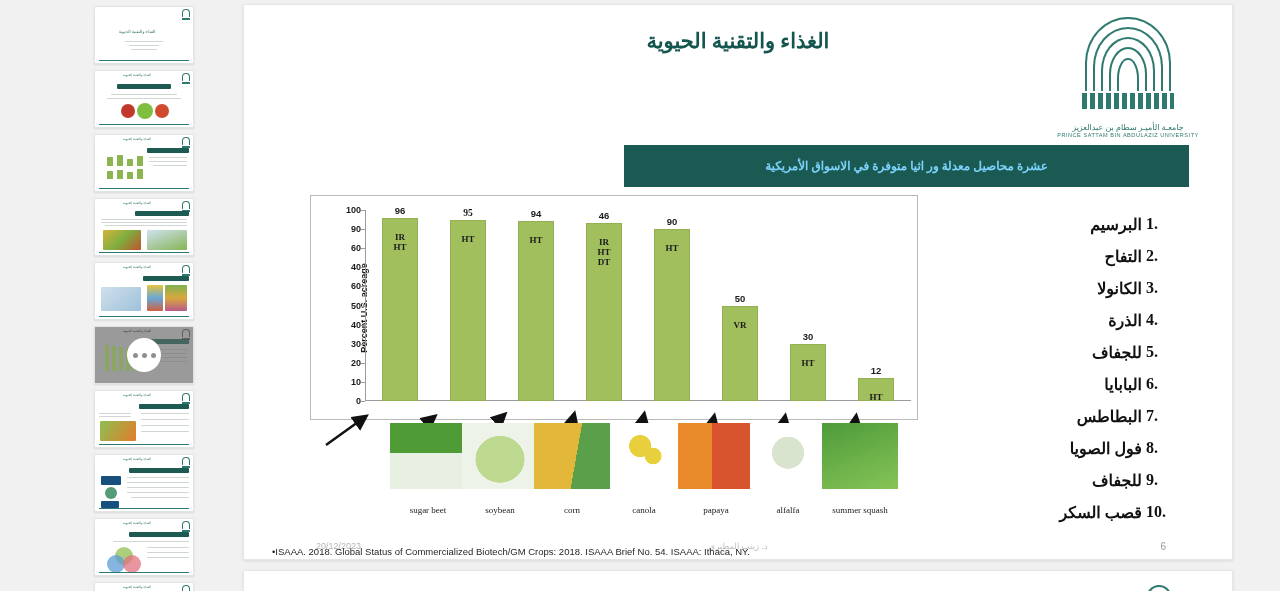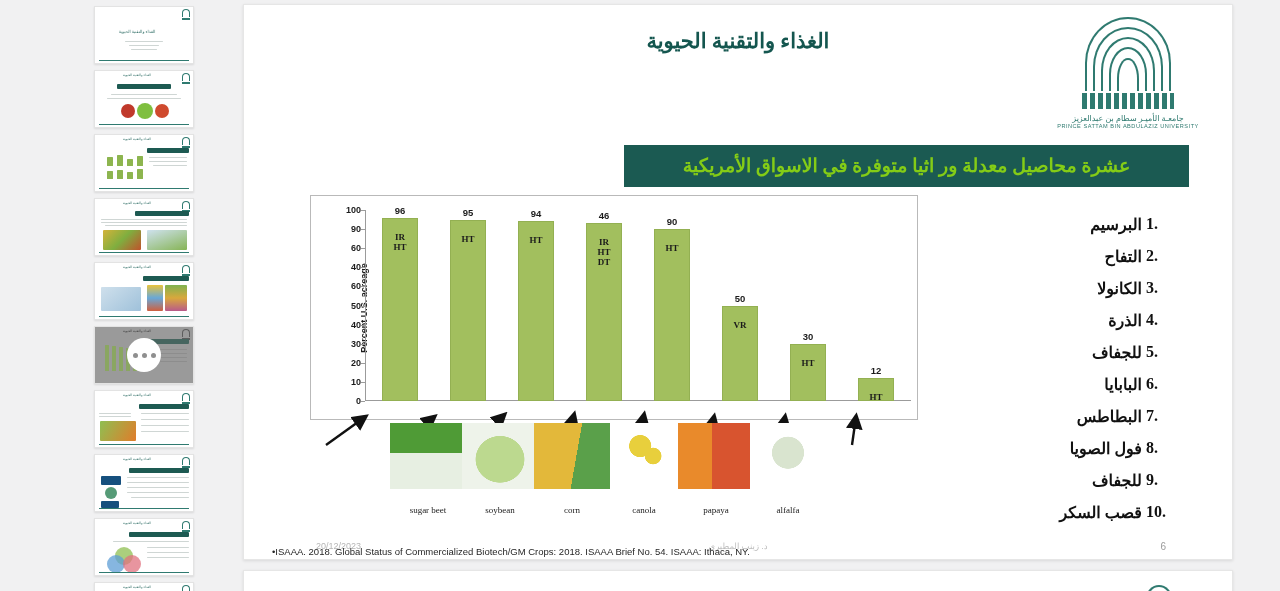--- a/index.html
+++ b/index.html
@@ -81,36 +81,36 @@
   .a1 { left: 0;    width: 86px; height: 74px; }
   .a2 { left: 8px;  width: 70px; height: 64px; }
   .a3 { left: 16px; width: 54px; height: 54px; }
   .a4 { left: 24px; width: 38px; height: 44px; }
   .a5 { left: 32px; width: 22px; height: 33px; }
   .logo-word {
     width: 92px; height: 16px; margin: 2px auto 0; background: #2f7a70;
     -webkit-mask-image: repeating-linear-gradient(90deg,#000 0 5px,transparent 5px 8px);
             mask-image: repeating-linear-gradient(90deg,#000 0 5px,transparent 5px 8px);
   }
-  .logo-ar { text-align: center; font-size: 8px; color: #2f7a70; direction: rtl; letter-spacing: .6px; margin-top: 5px; }
+  .logo-ar { text-align: center; font-size: 8px; color: #2f7a70; direction: rtl; letter-spacing: .6px; margin-top: 14px; }
   .logo-en { text-align: center; font-size: 5.6px; color: #2f7a70; letter-spacing: .5px; }
 
   
   .banner {
     position: absolute; right: 43px; top: 140px; width: 565px; height: 42px;
     background: #1b5a52;
   }
   .banner .shadow {
     position: absolute; left: -8px; top: 8px; width: 565px; height: 42px;
     background: #1b5a52; z-index: -1;
   }
   .banner span {
-    display: block; line-height: 42px; text-align: center; color: #84cc16;
+    display: block; line-height: 42px; text-align: center; color: #7dd3fc;
     direction: rtl; font-family: "Liberation Serif", serif;
-    font-size: 19px; font-weight: bold;
+    font-size: 12px; font-weight: bold;
   }
 
   
   .crop-list {
     position: absolute; right: 52px; top: 203px; width: 175px;
     direction: rtl; font-family: "Liberation Serif", serif;
     font-size: 16px; font-weight: bold; color: #111;
   }
   .crop-list .row { display: flex; height: 32px; align-items: center; }
   .crop-list .num { width: 34px; text-align: left; direction: ltr; }
@@ -421,21 +421,21 @@
               <div>IR</div>
               <div>HT</div>
             </div>
             <div class="bar-val" style="bottom: 185.36px;">96</div>
           </div>
           <div class="bar-slot" style="left: 68px;">
             <div class="bar" style="height: 181.45px;"></div>
             <div class="bar-tag" style="bottom: 157.45px;">
               <div>HT</div>
             </div>
-            <div class="bar-val" style="bottom: 183.45px;">95</div>
+            <div class="bar-val" style="bottom: 183.45px; font-family: Liberation Serif, serif;">95</div>
           </div>
           <div class="bar-slot" style="left: 136px;">
             <div class="bar" style="height: 179.54px;"></div>
             <div class="bar-tag" style="bottom: 155.54px;">
               <div>HT</div>
             </div>
             <div class="bar-val" style="bottom: 181.54px;">94</div>
           </div>
           <div class="bar-slot" style="left: 204px;">
             <div class="bar" style="height: 177.63px;"></div>
@@ -537,20 +537,24 @@
           <div class="crop-name">corn</div>
         </div>
         <div class="crop-cell" style="left: 368px;">
           <div class="crop-art" style="background: linear-gradient(90deg, rgb(233, 138, 43) 0px, rgb(233, 138, 43) 45%, rgb(216, 84, 47) 45%, rgb(216, 84, 47) 100%);"></div>
           <div class="crop-name">papaya</div>
         </div>
         <div class="crop-cell" style="left: 440px;">
           <div class="crop-art" style="background: radial-gradient(circle at 50% 45%, rgb(217, 228, 207) 0px, rgb(217, 228, 207) 30%, transparent 31%), linear-gradient(rgb(255, 255, 255), rgb(255, 255, 255));"></div>
           <div class="crop-name">alfalfa</div>
         </div>
+        <div class="crop-cell" style="left: 512px;">
+          <div class="crop-art" style="background: linear-gradient(160deg, rgb(78, 155, 58), rgb(134, 196, 87));"></div>
+          <div class="crop-name">summer squash</div>
+        </div>
       </div>
 
     <div class="date-stamp">20/12/2023</div>
     <div class="author">د. زينب المطيري</div>
     <div class="ref">•ISAAA. 2018. Global Status of Commercialized Biotech/GM Crops: 2018. ISAAA Brief No. 54. ISAAA: Ithaca, NY.</div>
     <div class="pagenum">6</div>
   </div>
 
   <div class="slide-next">
     <div class="next-arch">

